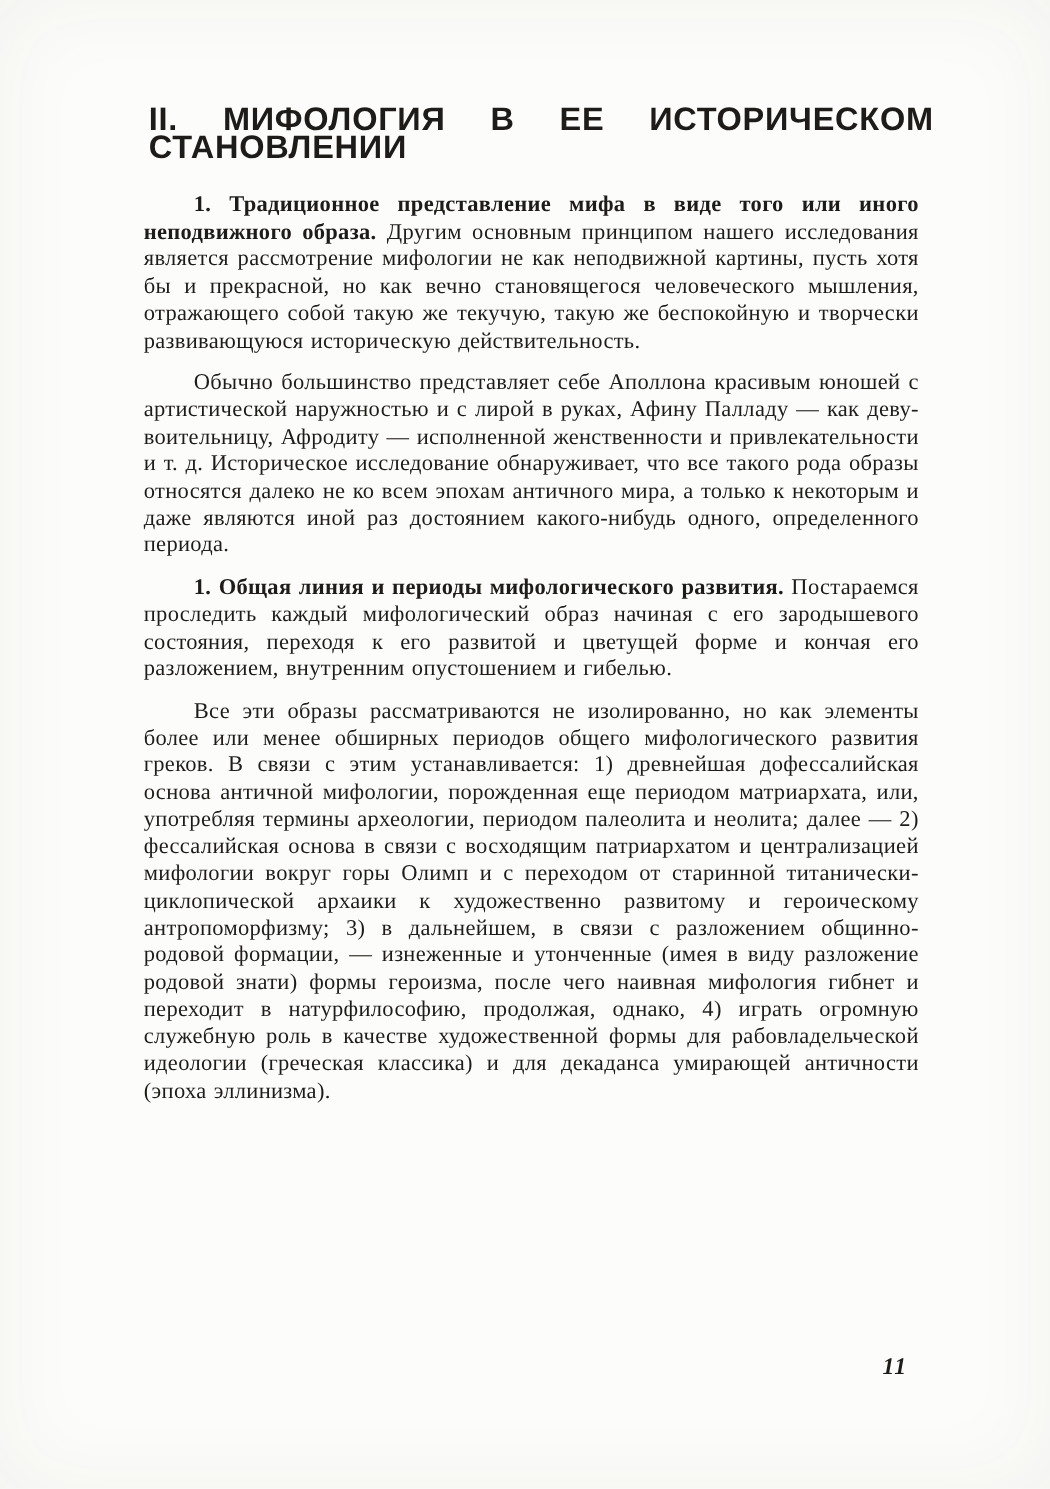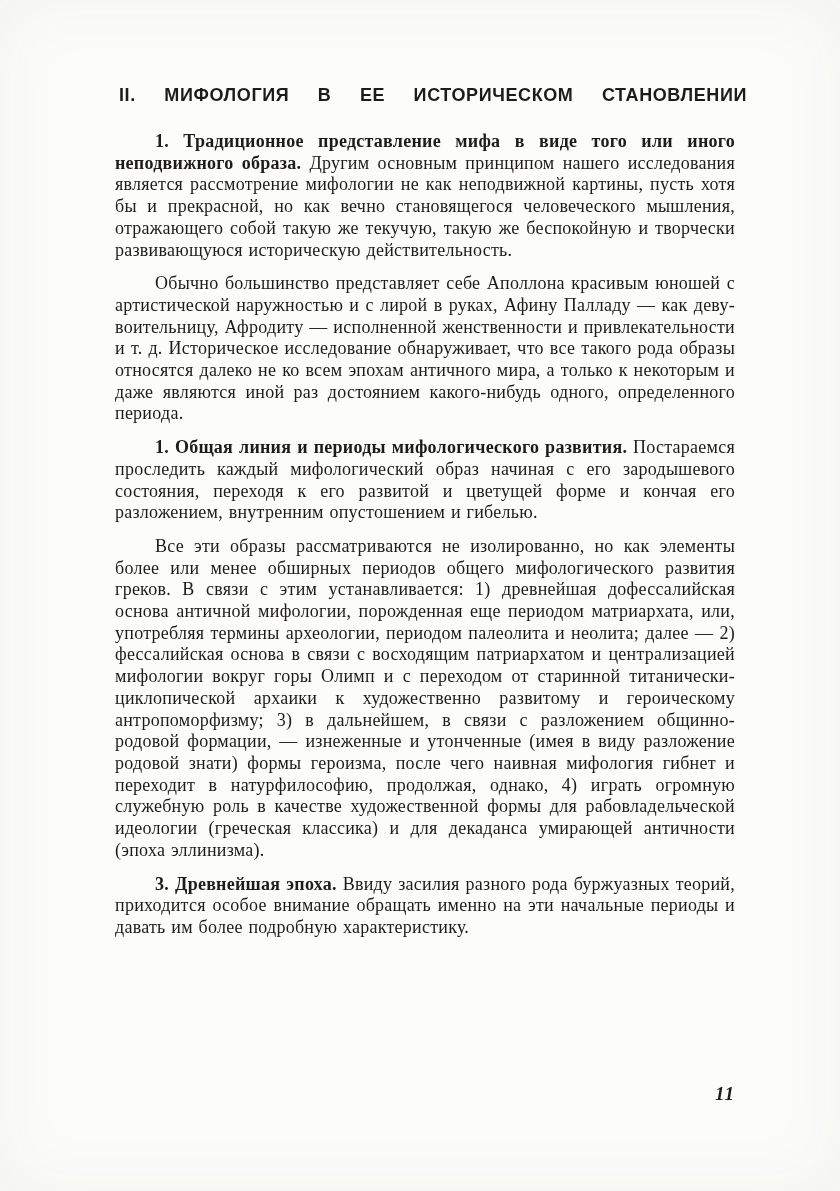--- a/index.html
+++ b/index.html
@@ -29,21 +29,21 @@
     color: var(--ink, #1e1c19);
     font-family: "Liberation Serif", "DejaVu Serif", serif;
     font-size: 18px;
     line-height: 21.7px;
     letter-spacing: 0.25px;
     word-spacing: 1px;
     text-align: justify;
   }
   .title {
     font-family: "Liberation Sans", "DejaVu Sans", sans-serif;
-    font-size: 18px;
+    font-size: 26px;
     font-weight: 700;
     letter-spacing: 0.6px;
     margin: 0 0 25px 0;
     padding-left: 16px;
     text-align: justify;
     text-align-last: justify;
     line-height: 22px;
     color: var(--ink, #1e1c19);
   }
   .para {
@@ -51,21 +51,21 @@
     text-indent: 40px;
   }
   .para .lead {
     font-weight: 700;
   }
   .page-number {
     position: absolute;
     top: 1083px;
     left: 706px;
     width: 38px;
-    text-align: center;
+    text-align: left;
     font-family: "Liberation Serif", "DejaVu Serif", serif;
     font-style: italic;
     font-weight: 700;
     font-size: 19px;
     letter-spacing: 1px;
     color: var(--ink, #1e1c19);
   }
 </style>
 </head>
 <body>
@@ -78,19 +78,18 @@
 
     <p class="para"><b class="lead">1. Традиционное представление мифа в виде того или иного неподвижного образа.</b><span> Другим основным принципом нашего исследования является рассмотрение мифологии не как неподвижной картины, пусть хотя бы и прекрасной, но как вечно становящегося человеческого мышления, отражающего собой такую же текучую, такую же беспокойную и творчески развивающуюся историческую действительность.</span></p>
 
     <p class="para"><b class="lead"></b><span>Обычно большинство представляет себе Аполлона красивым юношей с артистической наружностью и с лирой в руках, Афину Палладу — как деву-воительницу, Афродиту — исполненной женственности и привлекательности и т. д. Историческое исследование обнаруживает, что все такого рода образы относятся далеко не ко всем эпохам античного мира, а только к некоторым и даже являются иной раз достоянием какого-нибудь одного, определенного периода.</span></p>
 
     <p class="para"><b class="lead">1. Общая линия и периоды мифологического развития.</b><span> Постараемся проследить каждый мифологический образ начиная с его зародышевого состояния, переходя к его развитой и цветущей форме и кончая его разложением, внутренним опустошением и гибелью.</span></p>
 
     <p class="para"><b class="lead"></b><span>Все эти образы рассматриваются не изолированно, но как элементы более или менее обширных периодов общего мифологического развития греков. В связи с этим устанавливается: 1) древнейшая дофессалийская основа античной мифологии, порожденная еще периодом матриархата, или, употребляя термины археологии, периодом палеолита и неолита; далее — 2) фессалийская основа в связи с восходящим патриархатом и централизацией мифологии вокруг горы Олимп и с переходом от старинной титанически-циклопической архаики к художественно развитому и героическому антропоморфизму; 3) в дальнейшем, в связи с разложением общинно-родовой формации, — изнеженные и утонченные (имея в виду разложение родовой знати) формы героизма, после чего наивная мифология гибнет и переходит в натурфилософию, продолжая, однако, 4) играть огромную служебную роль в качестве художественной формы для рабовладельческой идеологии (греческая классика) и для декаданса умирающей античности (эпоха эллинизма).</span></p>
 
 
-    <p class="para"><b class="lead">3. Древнейшая эпоха.</b><span> Ввиду засилия разного рода буржуазных теорий, приходится особое внимание обращать именно на эти начальные периоды и давать им более подробную характеристику.</span></p>
 
   </div>
 
   <div class="page-number">11</div>
 
 </div>
 
 </body></html>

